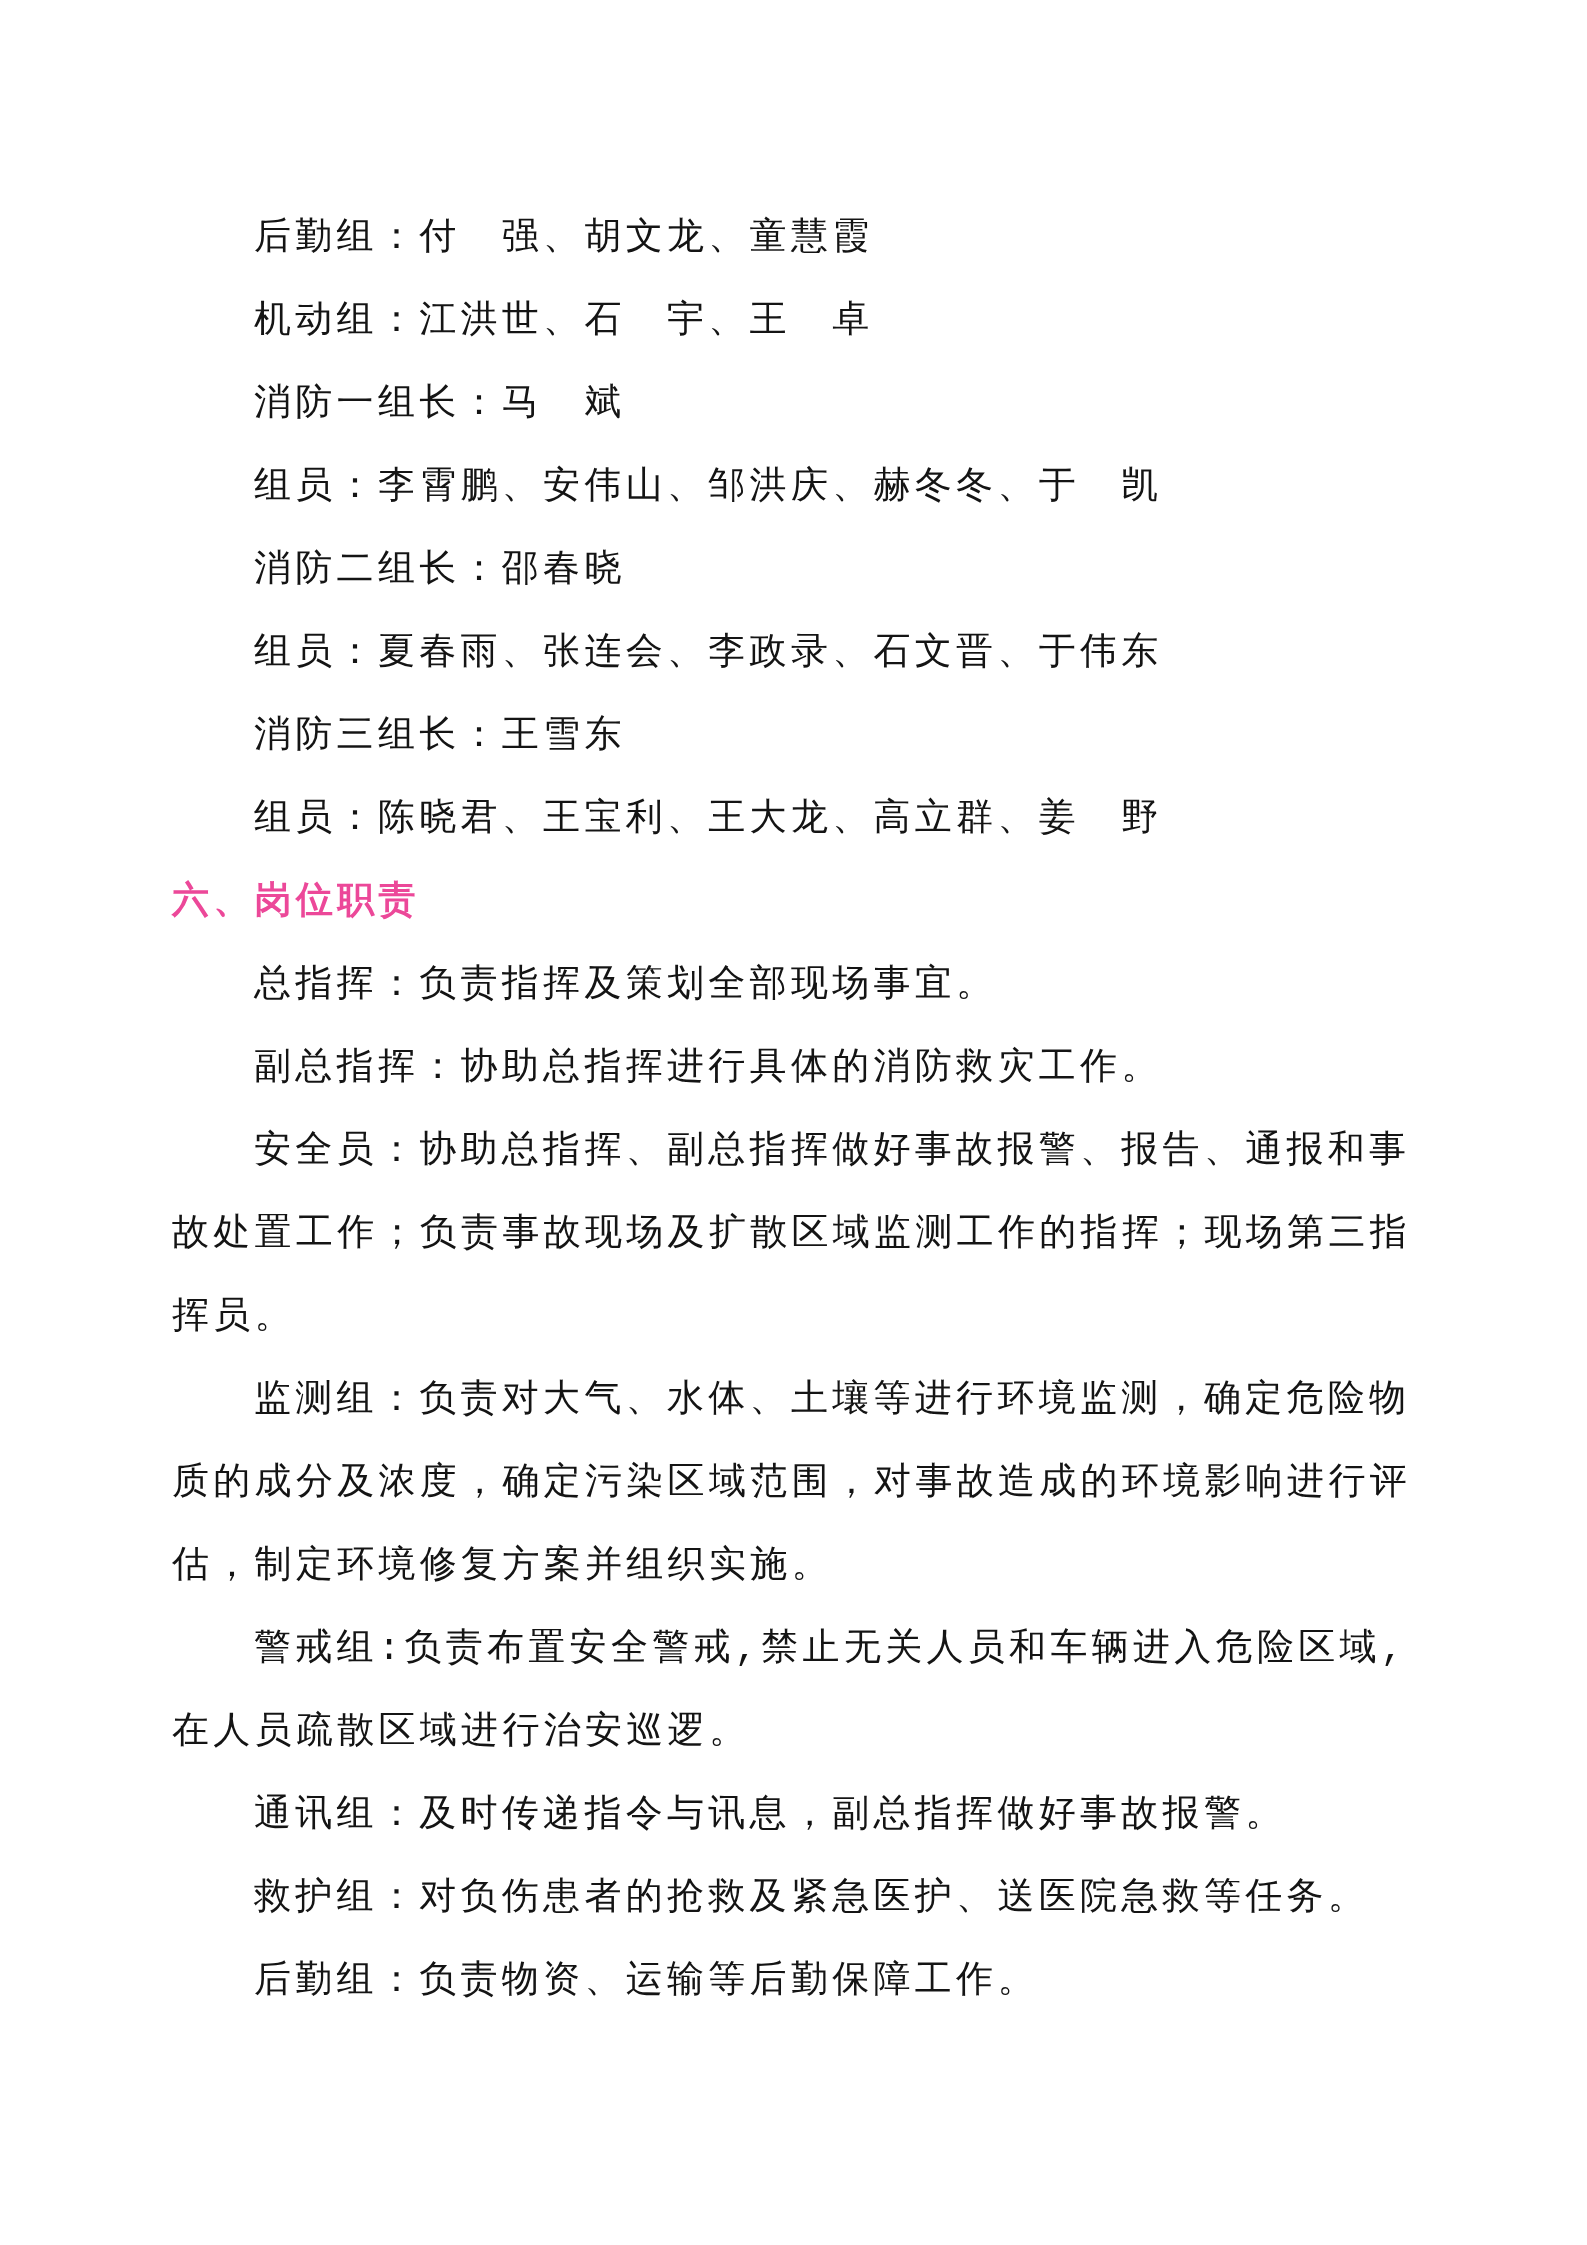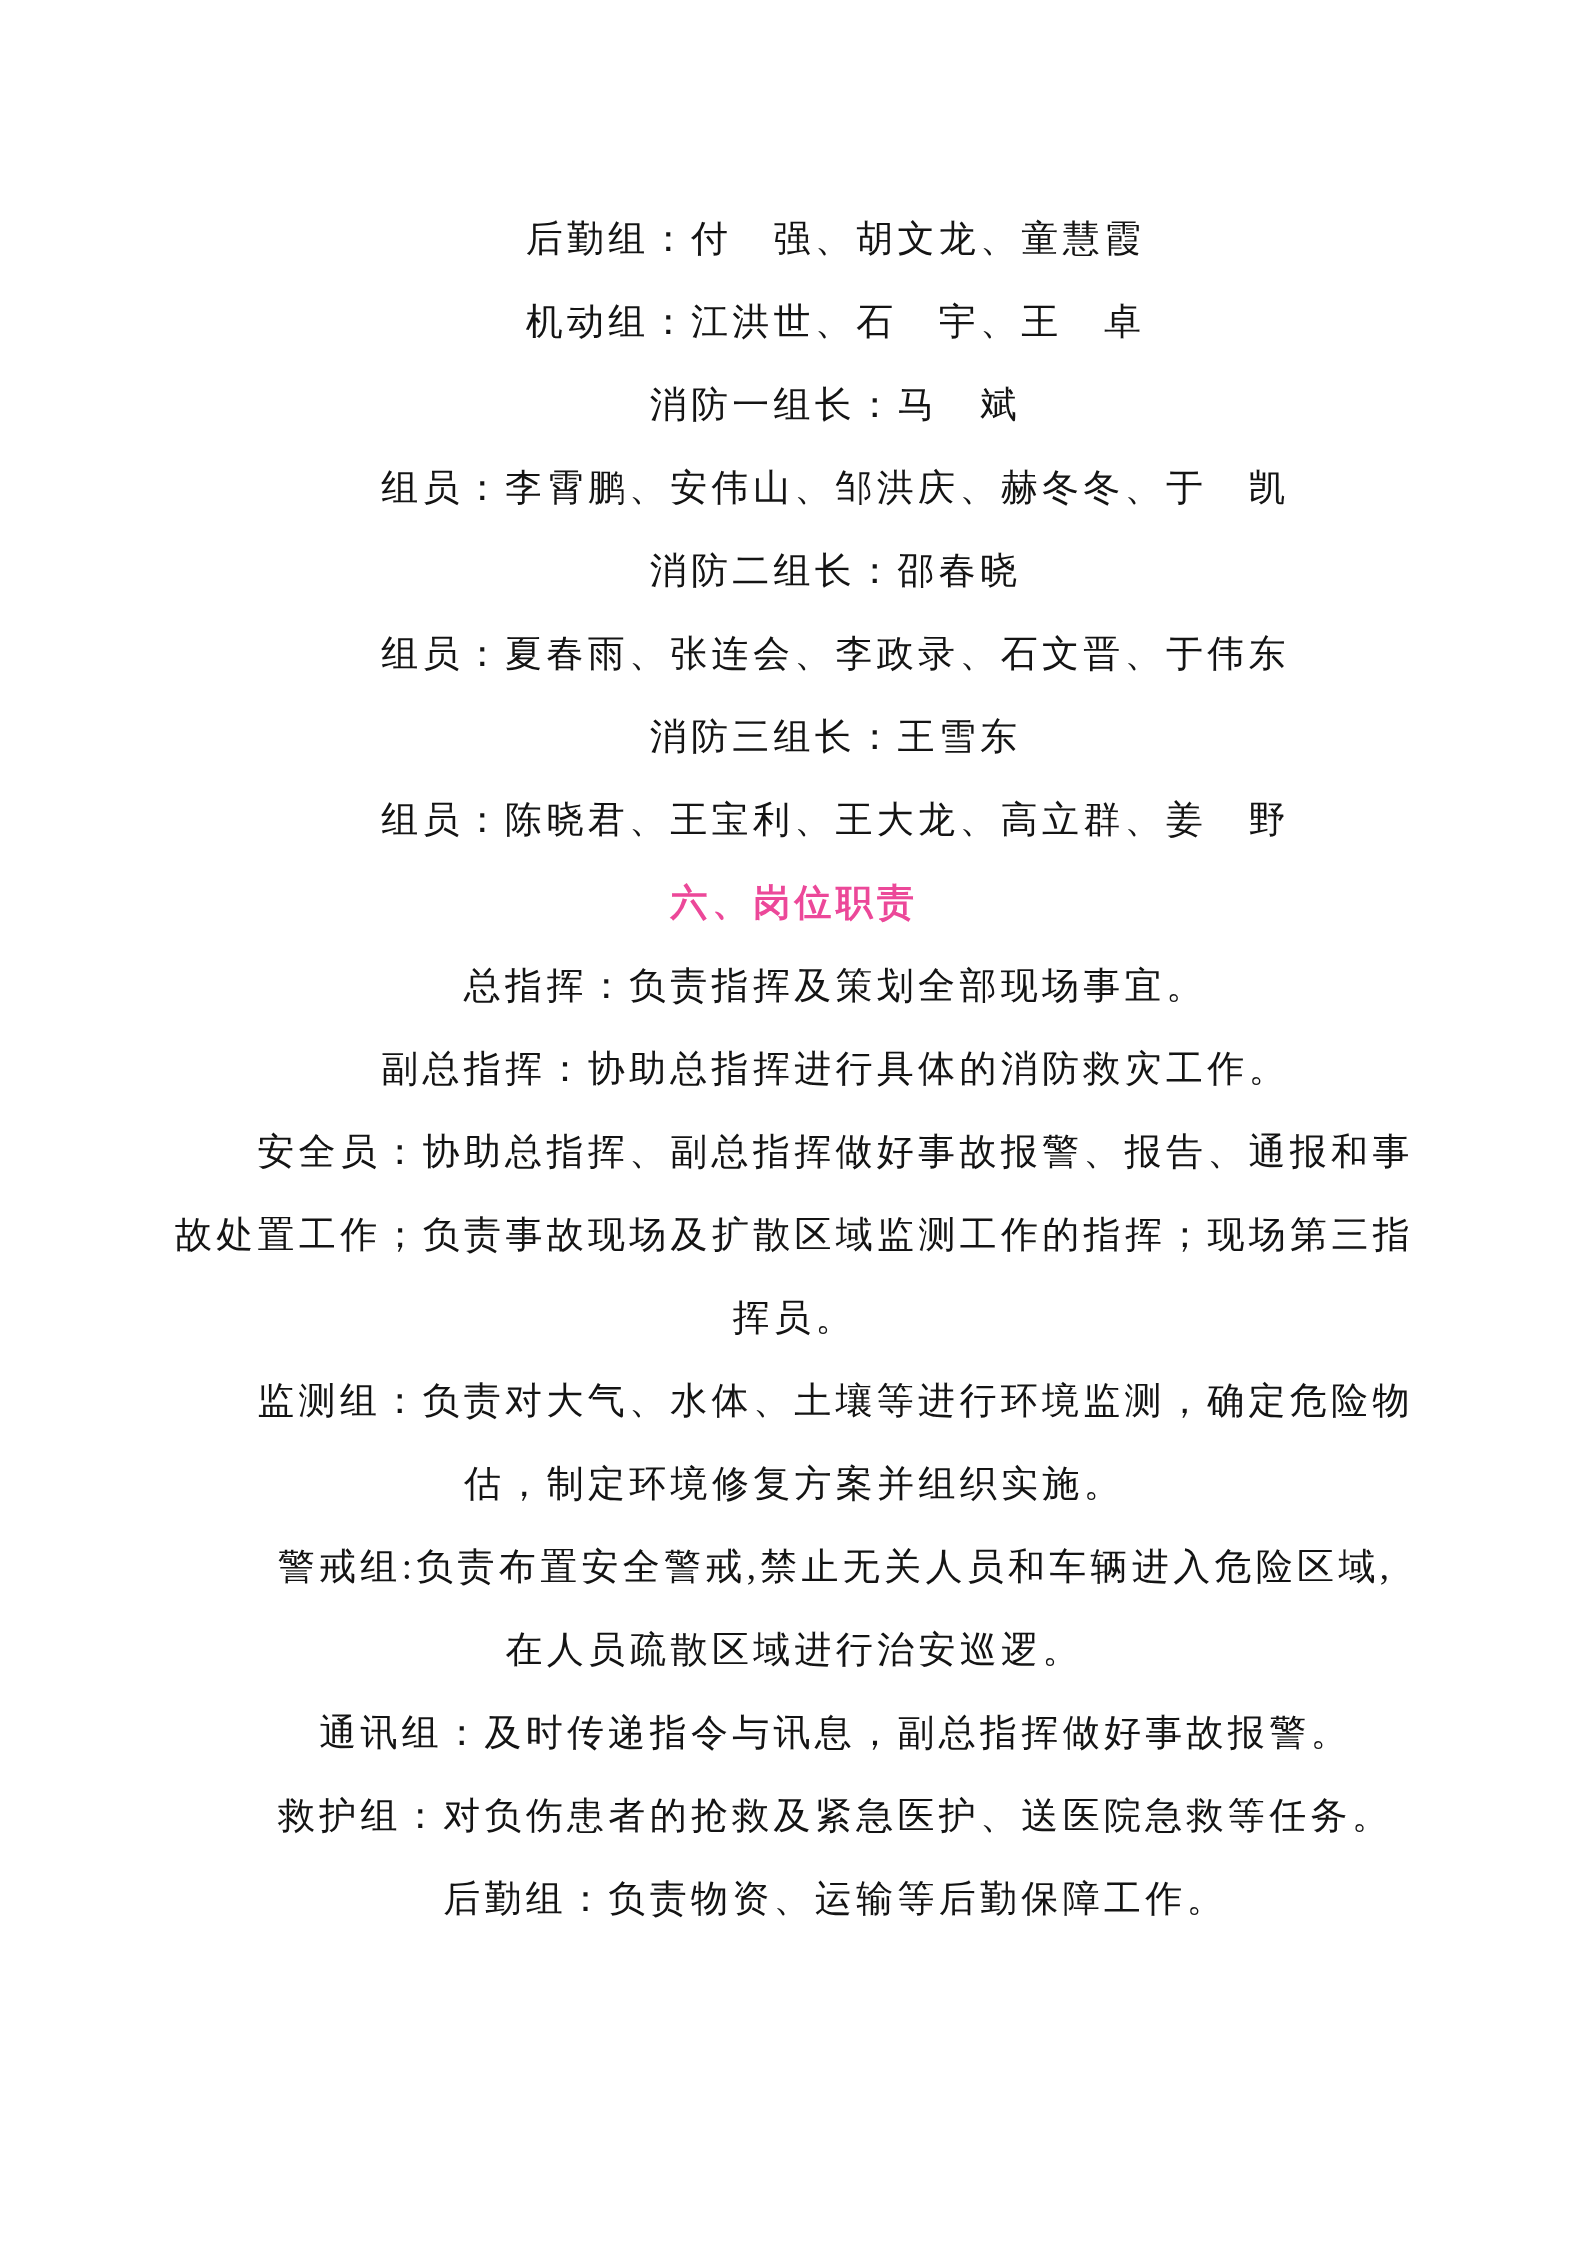--- a/index.html
+++ b/index.html
@@ -8,23 +8,22 @@
     background: #ffffff;
   }
   .page {
     position: relative;
     width: 1564px;
     height: 2245px;
     background: #ffffff;
     overflow: hidden;
     box-sizing: border-box;
     padding: 197px 160px 0 172px;
-    font-family: Liberation Serif, serif;
+    font-family: Liberation Mono, monospace;
     color: #141414;
-    text-align: center;
   }
   .doc-body {
     width: 1245px;
   }
   .line {
     font-size: 37px;
     line-height: 83px;
     letter-spacing: 4.3px;
     white-space: pre;
     color: #141414;
@@ -51,20 +50,21 @@
       <div class="line indent">组员：夏春雨、张连会、李政录、石文晋、于伟东</div>
       <div class="line indent">消防三组长：王雪东</div>
       <div class="line indent">组员：陈晓君、王宝利、王大龙、高立群、姜　野</div>
       <div class="line bold">六、岗位职责</div>
       <div class="line indent">总指挥：负责指挥及策划全部现场事宜。</div>
       <div class="line indent">副总指挥：协助总指挥进行具体的消防救灾工作。</div>
       <div class="line indent">安全员：协助总指挥、副总指挥做好事故报警、报告、通报和事</div>
       <div class="line">故处置工作；负责事故现场及扩散区域监测工作的指挥；现场第三指</div>
       <div class="line">挥员。</div>
       <div class="line indent">监测组：负责对大气、水体、土壤等进行环境监测，确定危险物</div>
+      <div class="line">质的成分及浓度，确定污染区域范围，对事故造成的环境影响进行评</div>
       <div class="line">估，制定环境修复方案并组织实施。</div>
       <div class="line indent">警戒组:负责布置安全警戒,禁止无关人员和车辆进入危险区域,</div>
       <div class="line">在人员疏散区域进行治安巡逻。</div>
       <div class="line indent">通讯组：及时传递指令与讯息，副总指挥做好事故报警。</div>
       <div class="line indent">救护组：对负伤患者的抢救及紧急医护、送医院急救等任务。</div>
       <div class="line indent">后勤组：负责物资、运输等后勤保障工作。</div>
     </div>
 </div>
 
 </body></html>

